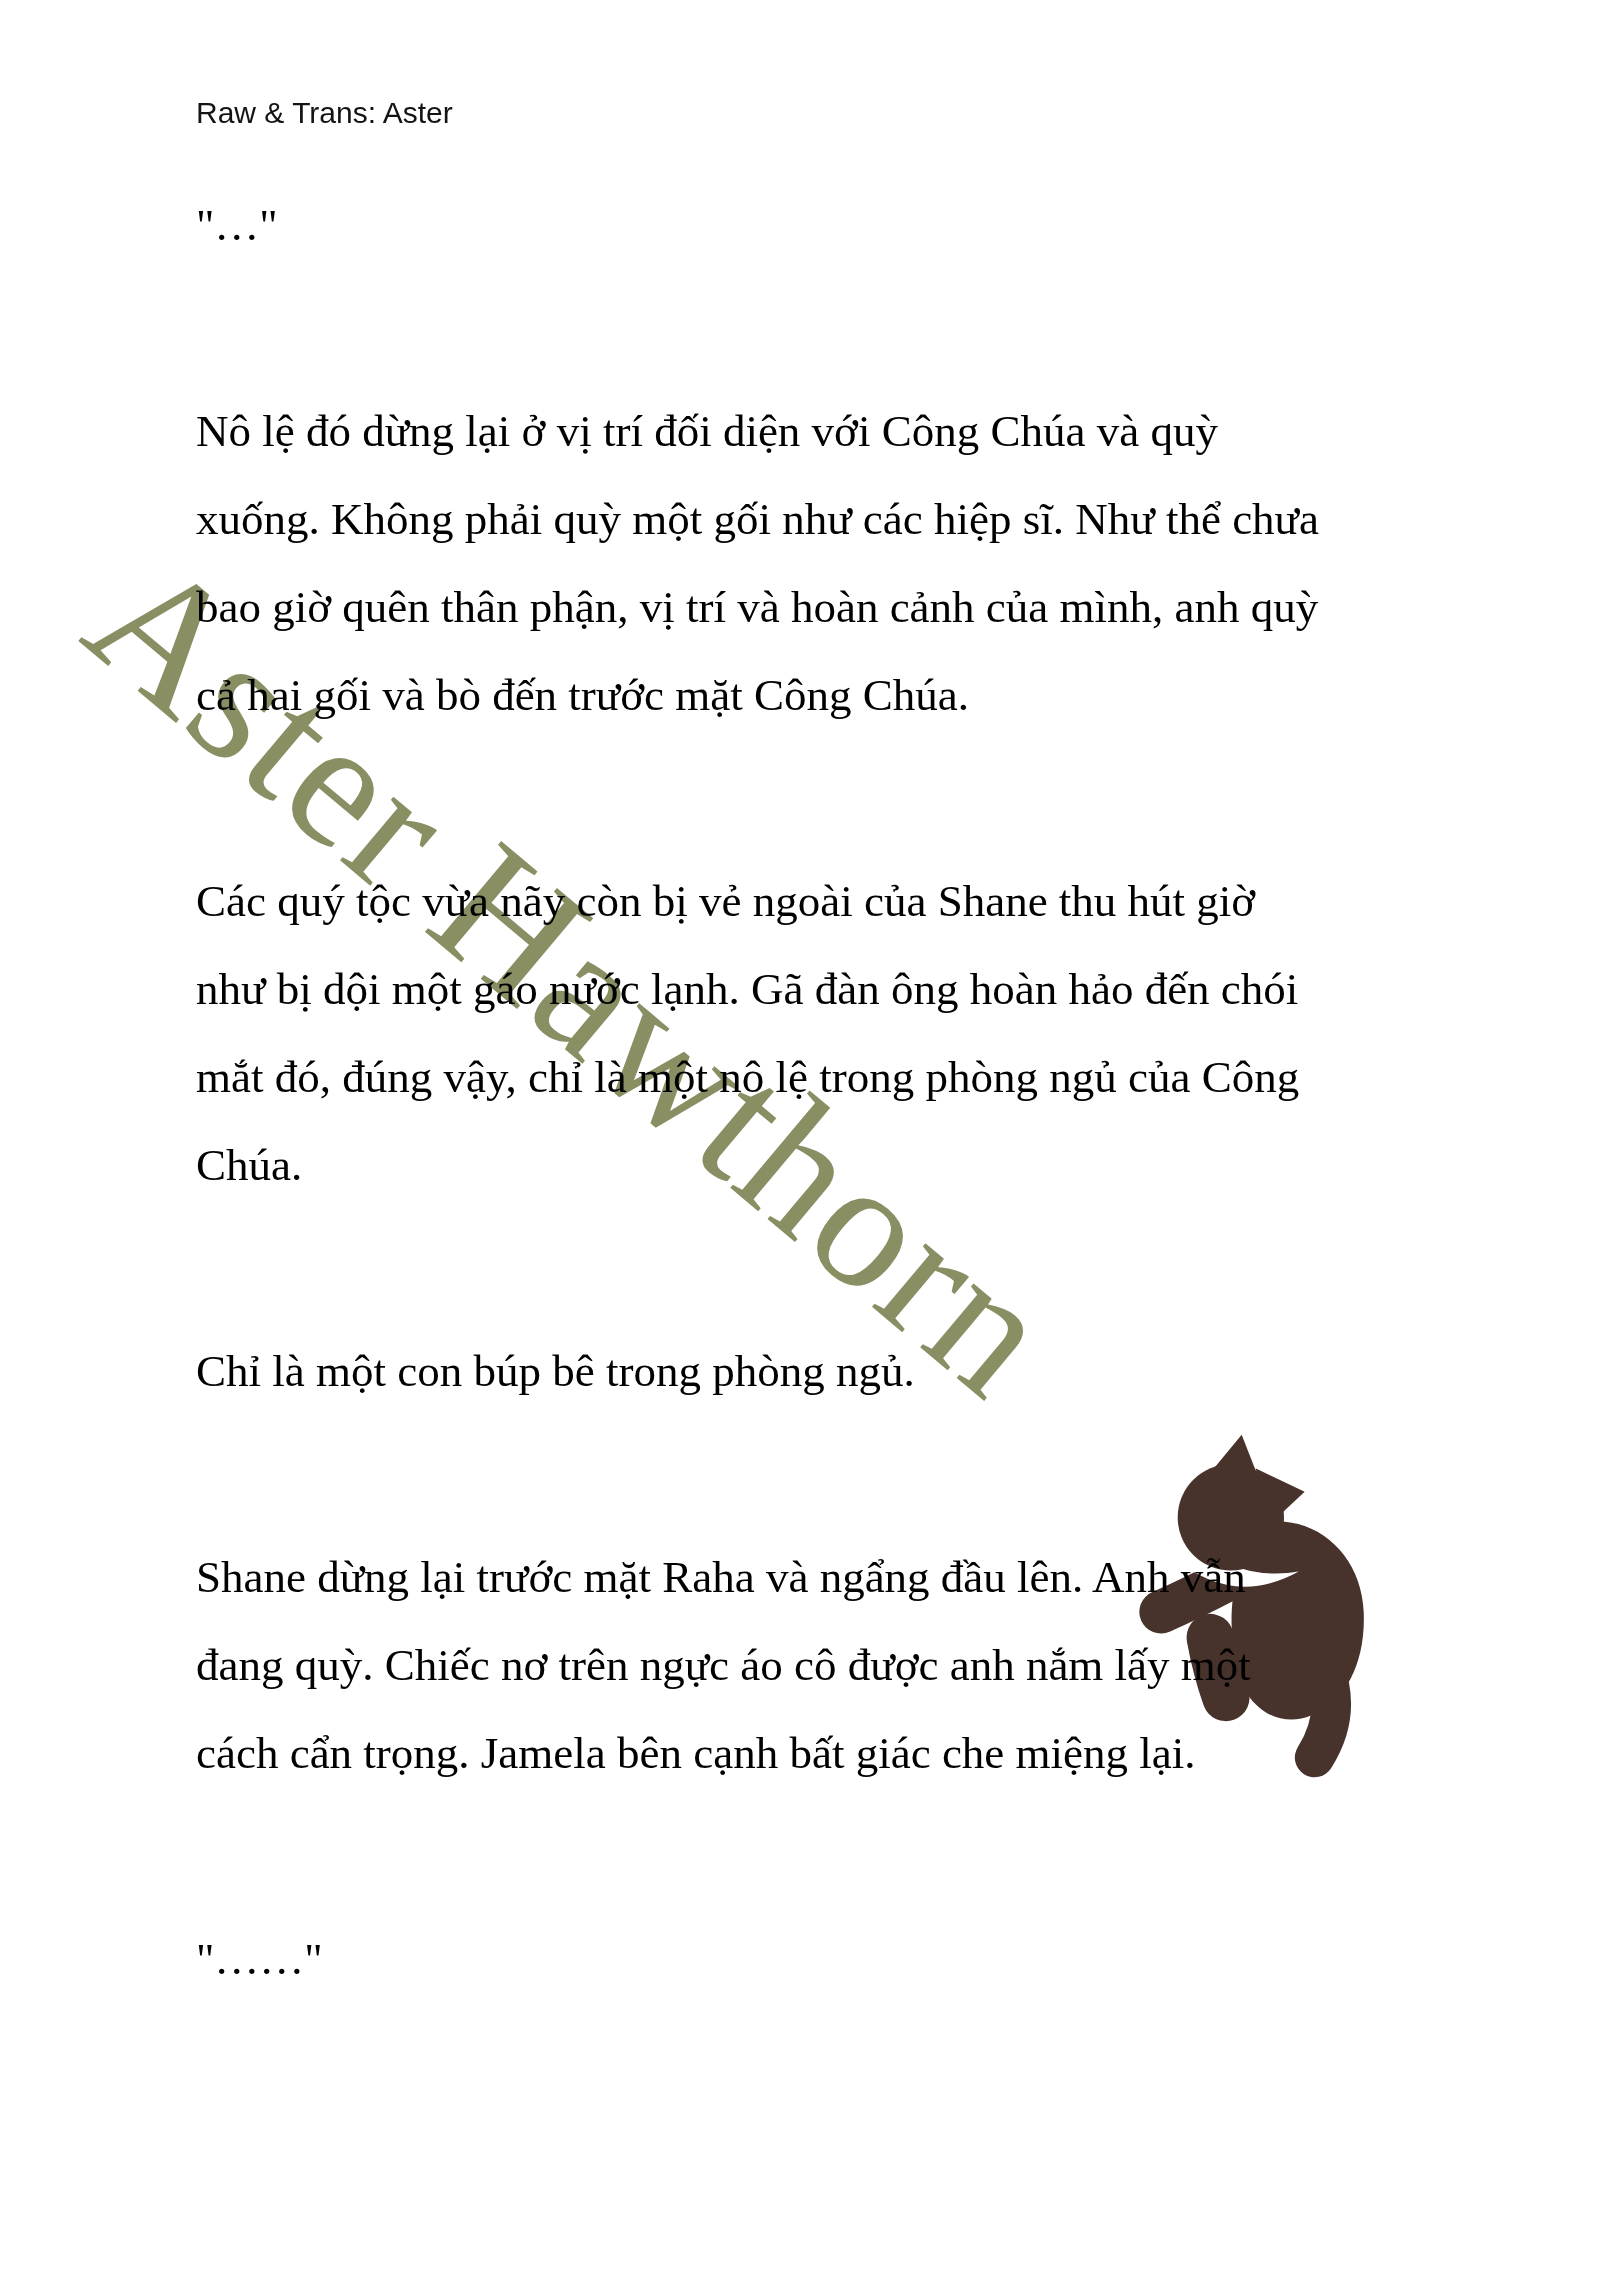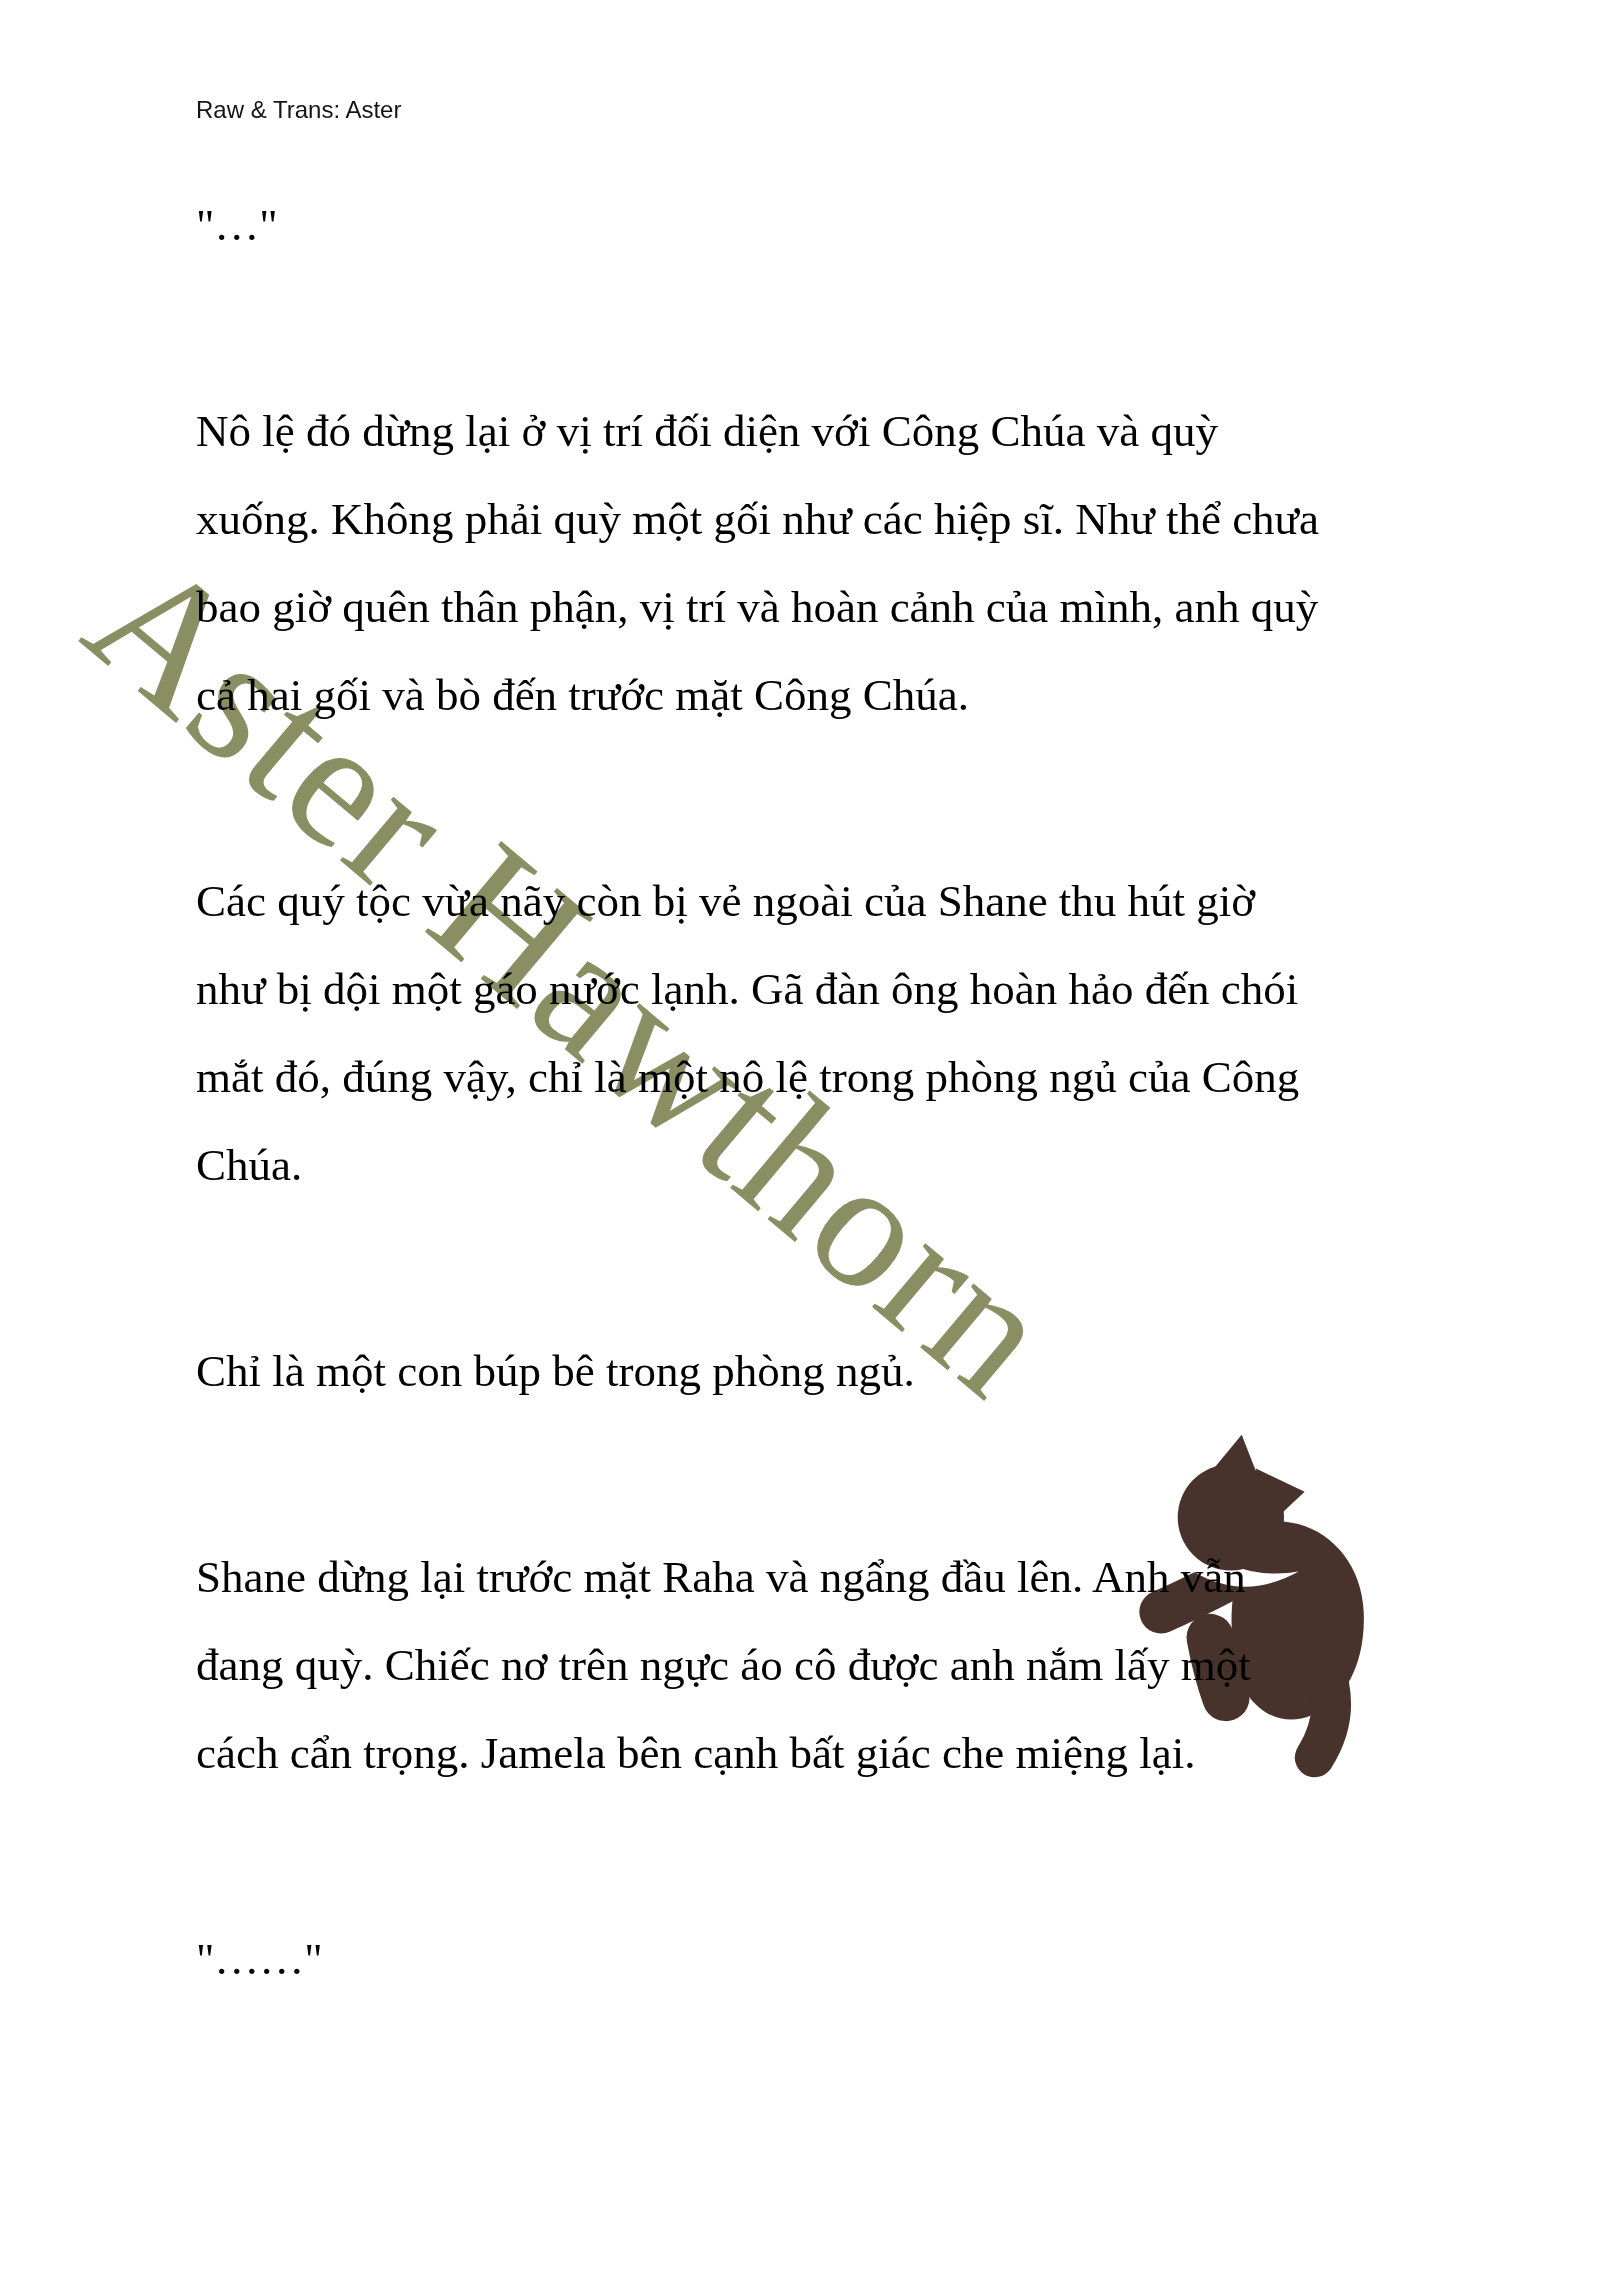--- a/index.html
+++ b/index.html
@@ -8,21 +8,21 @@
     position: relative; overflow: hidden;
     font-family: "Liberation Serif", serif;
   }
   .page {
     position: absolute; inset: 0;
     background: #ffffff; overflow: hidden;
   }
   .header {
     position: absolute; left: 196px; top: 96px;
     font-family: "Liberation Sans", sans-serif;
-    font-size: 24px; color: #141414; z-index: 3;
+    font-size: 30px; color: #141414; z-index: 3;
     white-space: nowrap;
   }
   .watermark {
     position: absolute; left: 174px; top: 524px;
     transform: rotate(40deg); transform-origin: 0 0;
     font-family: "Liberation Serif", serif;
     font-size: 181px; line-height: 1;
     color: #8a8e63; white-space: nowrap;
     z-index: 1; letter-spacing: 2px;
     user-select: none; pointer-events: none;

